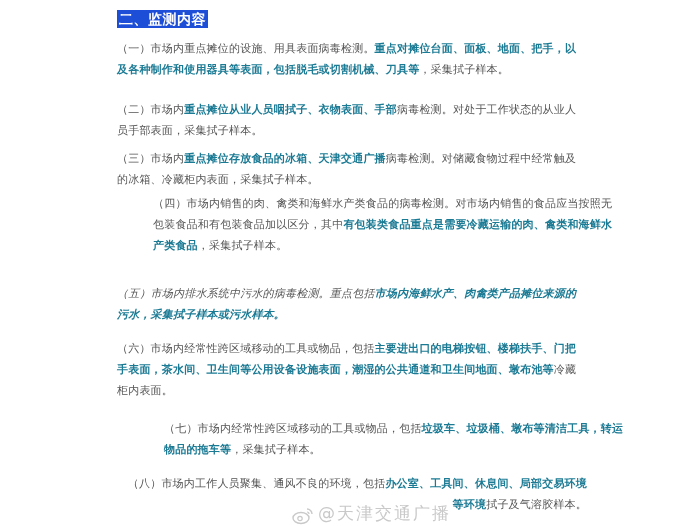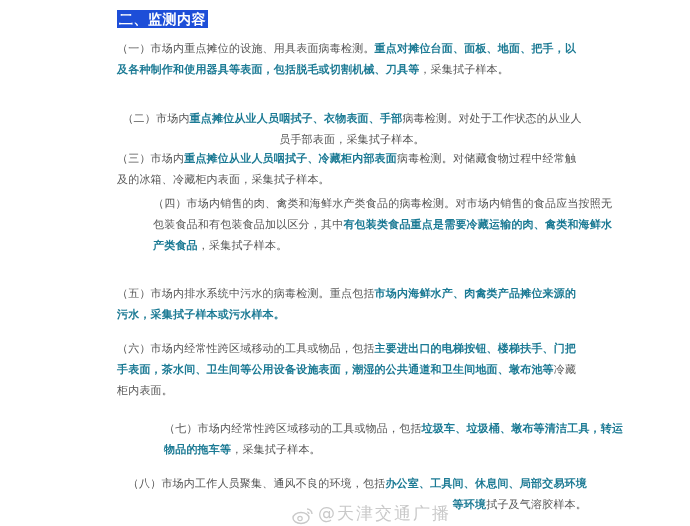--- a/index.html
+++ b/index.html
@@ -14,24 +14,24 @@
       letter-spacing:2px; display:flex; align-items:flex-end; gap:4px; }
     .weibo-icon { width:22px; height:18px; }
   </style>
 </head>
 <body>
 
 <div class="heading">二、监测内容</div>
 
 <div id="paras">
     <div class="para" style="top: 38px;"><span>（一）市场内重点摊位的设施、用具表面病毒检测。</span><span class="hl">重点对摊位台面、面板、地面、把手，以及各种制作和使用器具等表面，包括脱毛或切割机械、刀具等</span><span>，采集拭子样本。</span></div>
-    <div class="para" style="top: 108px; text-align: center;"><span>（二）市场内</span><span class="hl">重点摊位从业人员咽拭子、衣物表面、手部</span><span>病毒检测。对处于工作状态的从业人员手部表面，采集拭子样本。</span></div>
-    <div class="para" style="top: 148px;"><span>（三）市场内</span><span class="hl">重点摊位从业人员咽拭子、冷藏柜内部表面</span><span>病毒检测。对储藏食物过程中经常触及的冰箱、冷藏柜内表面，采集拭子样本。</span></div>
+    <div class="para" style="top: 99px;"><span>（二）市场内</span><span class="hl">重点摊位从业人员咽拭子、衣物表面、手部</span><span>病毒检测。对处于工作状态的从业人员手部表面，采集拭子样本。</span></div>
+    <div class="para" style="top: 148px;"><span>（三）市场内</span><span class="hl">重点摊位存放食品的冰箱、天津交通广播</span><span>病毒检测。对储藏食物过程中经常触及的冰箱、冷藏柜内表面，采集拭子样本。</span></div>
     <div class="para" style="top: 193px; margin-left: 36px;"><span>（四）市场内销售的肉、禽类和海鲜水产类食品的病毒检测。对市场内销售的食品应当按照无包装食品和有包装食品加以区分，其中</span><span class="hl">有包装类食品重点是需要冷藏运输的肉、禽类和海鲜水产类食品</span><span>，采集拭子样本。</span></div>
-    <div class="para" style="top: 283px;"><span>（五）市场内排水系统中污水的病毒检测。重点包括</span><span class="hl">市场内海鲜水产、肉禽类产品摊位来源的污水，采集拭子样本或污水样本。</span></div>
+    <div class="para" style="top: 283px; font-style: italic;"><span>（五）市场内排水系统中污水的病毒检测。重点包括</span><span class="hl">市场内海鲜水产、肉禽类产品摊位来源的污水，采集拭子样本或污水样本。</span></div>
     <div class="para" style="top: 338px;"><span>（六）市场内经常性跨区域移动的工具或物品，包括</span><span class="hl">主要进出口的电梯按钮、楼梯扶手、门把手表面，茶水间、卫生间等公用设备设施表面，潮湿的公共通道和卫生间地面、墩布池等</span><span>冷藏柜内表面。</span></div>
     <div class="para" style="top: 418px; margin-left: 47px;"><span>（七）市场内经常性跨区域移动的工具或物品，包括</span><span class="hl">垃圾车、垃圾桶、墩布等清洁工具，转运物品的拖车等</span><span>，采集拭子样本。</span></div>
     <div class="para" style="top: 473px; text-align: right;"><span>（八）市场内工作人员聚集、通风不良的环境，包括</span><span class="hl">办公室、工具间、休息间、局部交易环境等环境</span><span>拭子及气溶胶样本。</span></div>
   </div>
 
 <div class="watermark">
   <svg class="weibo-icon" viewBox="0 0 22 18">
     <ellipse cx="9" cy="11" rx="8" ry="5.5" fill="none" stroke="#c9c9c9" stroke-width="1.4"></ellipse>
     <circle cx="8" cy="11.5" r="2.2" fill="none" stroke="#c9c9c9" stroke-width="1.2"></circle>
     <path d="M15 2 a5 5 0 0 1 5 5" fill="none" stroke="#c9c9c9" stroke-width="1.4"></path>

